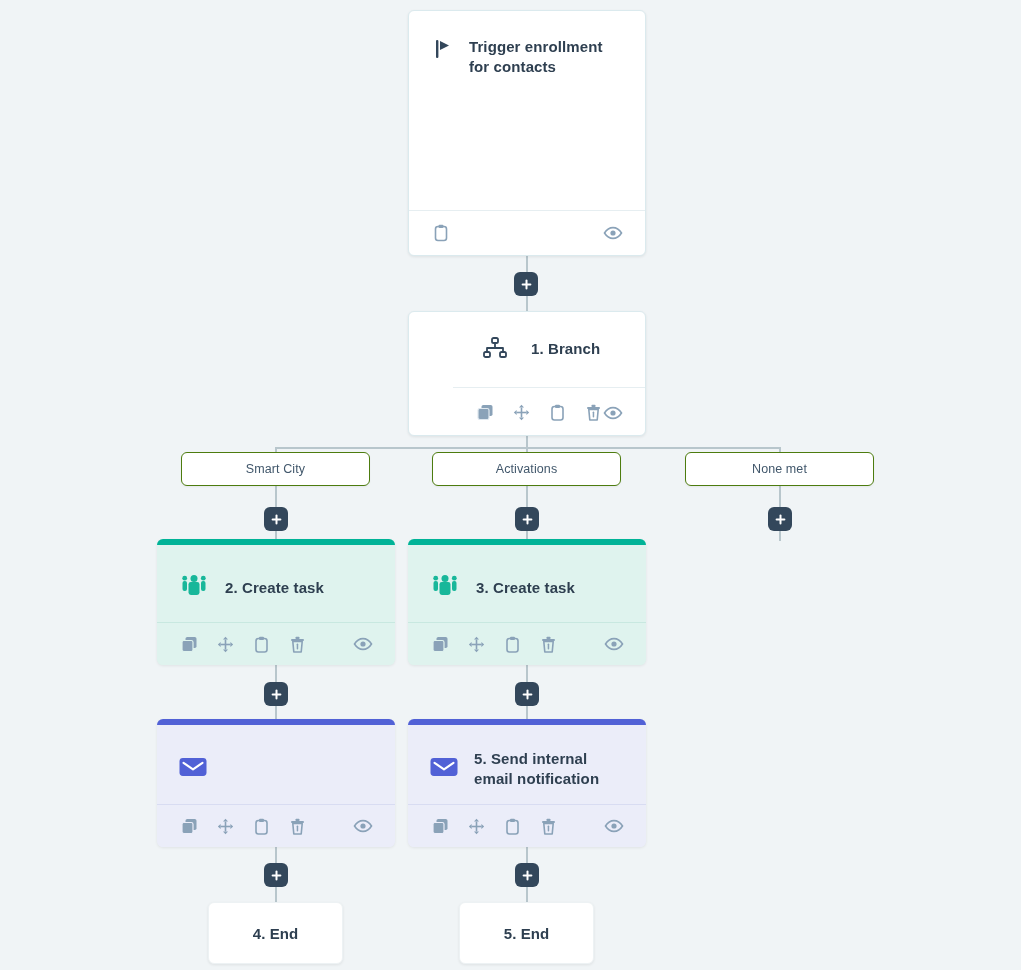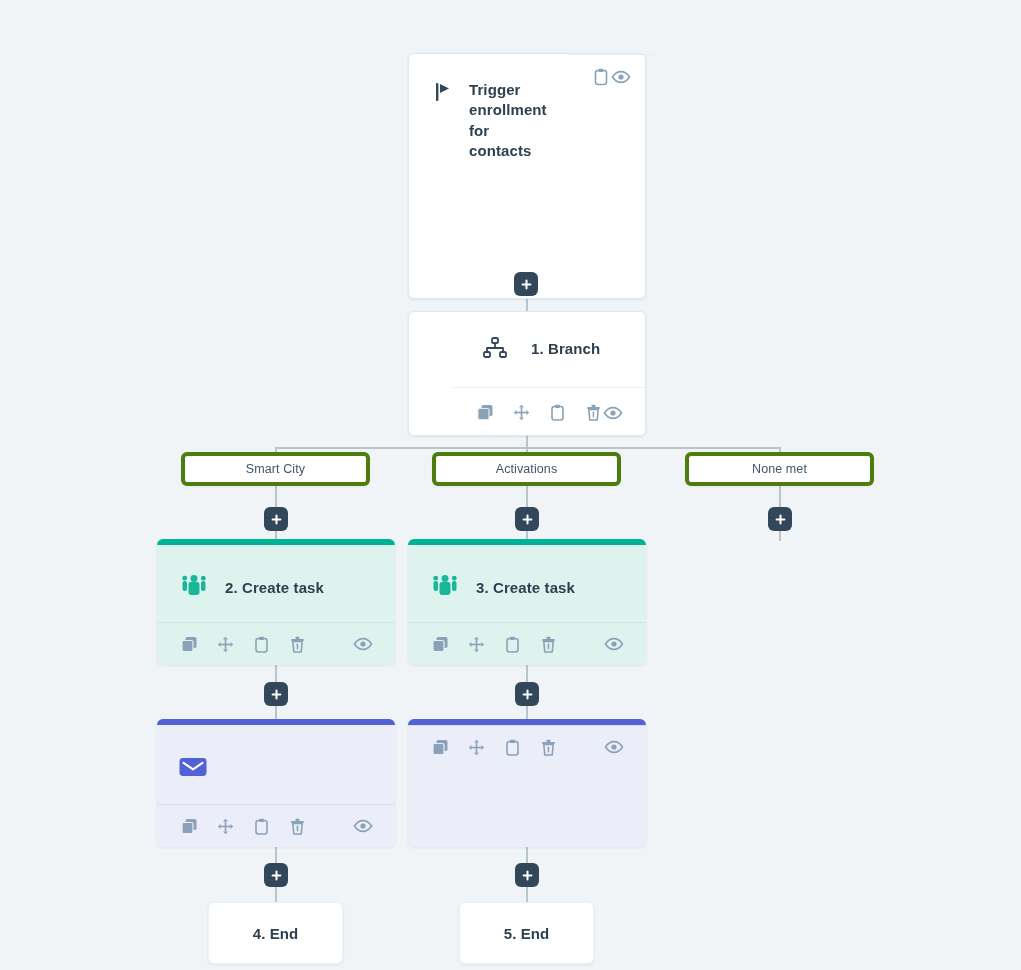--- a/index.html
+++ b/index.html
@@ -55,22 +55,21 @@
     border-radius: 6px;
     box-shadow: 0 1px 3px rgba(0,0,0,0.08);
     z-index: 4;
     box-sizing: border-box;
   }
 
   
   .trigger-card {
     border: 1px solid #dbeaee;
     display: flex;
-    flex-direction: row;
-    margin-top: 43px;
+    flex-direction: column;
   }
   .trigger-body {
     flex: 1;
     display: flex;
     align-items: flex-start;
     padding: 26px 22px 0 26px;
     gap: 16px;
   }
   .trigger-title {
     font-size: 15px;
@@ -121,21 +120,21 @@
     color: #2e3f50;
     letter-spacing: 0.1px;
     line-height: 1.35;
   }
 
   
   .branch-pill {
     position: absolute;
     height: 34px;
     background: #ffffff;
-    border: 4px solid #4d7c0f;
+    border: 1px solid #4d7c0f;
     border-radius: 6px;
     display: flex;
     align-items: center;
     justify-content: center;
     box-shadow: 0 1px 2px rgba(0,0,0,0.05);
     z-index: 5;
     box-sizing: border-box;
   }
   .branch-pill span {
     font-size: 12.5px;
@@ -514,20 +513,29 @@
         <svg width="20" height="14" viewBox="0 0 20 14">
           <path d="M1.5 7 C4 3 7 1.6 10 1.6 C13 1.6 16 3 18.5 7 C16 11 13 12.4 10 12.4 C7 12.4 4 11 1.5 7 Z" fill="none" stroke="#8aa2b8" stroke-width="1.6"></path>
           <circle cx="10" cy="7" r="2.6" fill="#8aa2b8"></circle>
         </svg>
       </span>
     </div>
   </div>
 
   <div class="action-card card-purple" style="left:408px; top:719px; width:238px; height:128px;">
     <div class="action-top"></div>
+    <div class="action-head" style="height:79px; gap:16px; padding-left:22px;">
+      <span class="icon">
+        <svg width="28" height="22" viewBox="0 0 28 22">
+          <rect x="0.5" y="2" width="27" height="18" rx="3.4" fill="#5161d6"></rect>
+          <path d="M4.5 6.8 L14 13.4 L23.5 6.8" fill="none" stroke="#ffffff" stroke-width="2.1" stroke-linecap="round" stroke-linejoin="round"></path>
+        </svg>
+      </span>
+      <span class="node-title" style="max-width:162px;">5. Send internal email notification</span>
+    </div>
     <div class="action-foot">
       <div class="icon-row">
         <span class="icon-btn">
           <svg width="17" height="17" viewBox="0 0 17 17">
             <rect x="4.5" y="1" width="11" height="11" rx="1.8" fill="#8aa2b8"></rect>
             <rect x="1" y="4.5" width="11" height="11" rx="1.8" fill="#8aa2b8" stroke="#ebedf9" stroke-width="1.2"></rect>
           </svg>
         </span>
         <span class="icon-btn">
           <svg width="17" height="17" viewBox="0 0 17 17">

